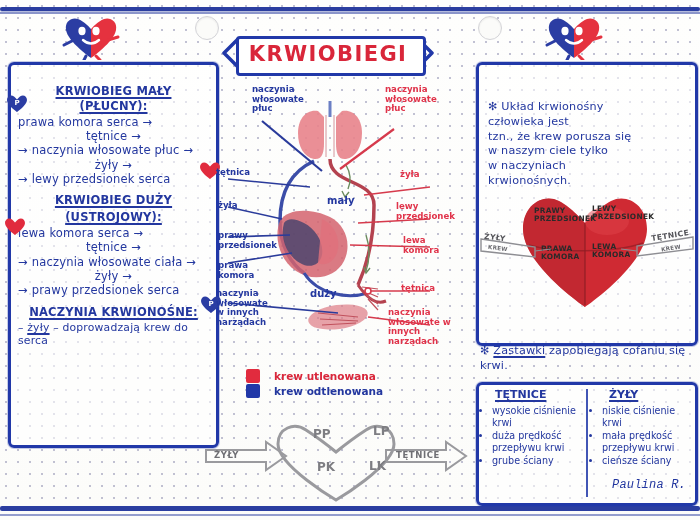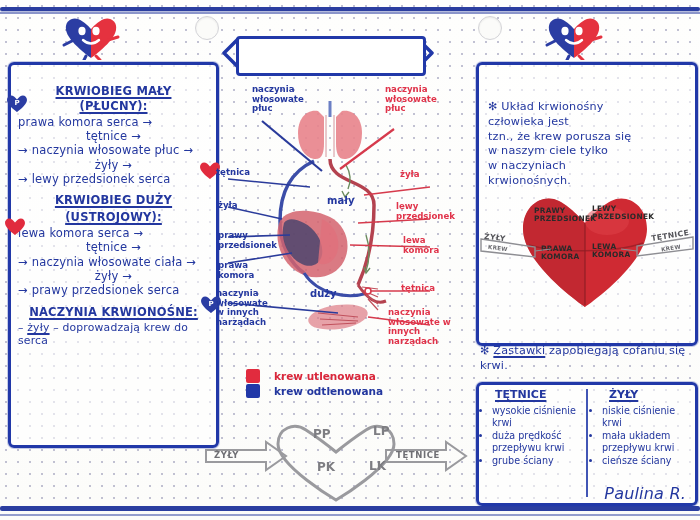--- a/index.html
+++ b/index.html
@@ -108,22 +108,22 @@
   .tbl-head{
     position:absolute;top:3px;font-size:11px;font-weight:bold;color:#23379f;
     text-decoration:underline;text-underline-offset:2px;text-decoration-thickness:2px;
   }
   .tbl-col{position:absolute;top:20px;width:98px;font-size:9.6px;line-height:1.26;color:#23379f;}
   .tbl-col li{margin:0 0 1px;}
   .tbl-col ul{margin:0;padding-left:9px;list-style:disc;}
   .tbl-div{position:absolute;left:107px;top:4px;width:2px;height:108px;background:#2138a8;opacity:.85;}
 
   #signature{
-    position:absolute;right:14px;bottom:17px;font-size:16px;
-    color:#23379f;font-style:italic;
+    position:absolute;right:14px;bottom:28px;font-size:12px;
+    color:#23379f;font-style:italic;font-family:Liberation Mono, monospace;
   }
 
   .heart-lbl{position:absolute;font-size:7.4px;font-weight:bold;color:#2a2a2a;letter-spacing:.3px;line-height:1.05;}
   .ribbon-lbl{position:absolute;font-size:7.6px;font-weight:bold;color:#55555a;letter-spacing:.4px;}
   .ribbon-sub{position:absolute;font-size:5.6px;font-weight:bold;color:#6b6b70;letter-spacing:.3px;}
 </style>
 </head>
 <body>
 
 <div id="page">
@@ -203,20 +203,21 @@
   </div>
 
   <div id="banner">
     <svg class="tail" style="left:0;" viewBox="0 0 18 34">
       <path d="M17 2 L2 17 L17 32" stroke="#2138a8" stroke-width="3.5" fill="none" stroke-linejoin="round"></path>
     </svg>
     <svg class="tail" style="right:0;" viewBox="0 0 18 34">
       <path d="M1 2 L16 17 L1 32" stroke="#2138a8" stroke-width="3.5" fill="none" stroke-linejoin="round"></path>
     </svg>
     <div class="ribbon"></div>
+    <div class="title">KRWIOBIEGI</div>
   </div>
 
   <svg style="position:absolute;left:218px;top:95px;width:230px;height:270px;" viewBox="0 0 230 270">
 
     <g>
       <path d="M100 16 C88 14 80 24 80 38 C80 52 86 62 96 64 C104 65 106 58 106 48 L106 22 Z" fill="#e8838b" opacity=".9"></path>
       <path d="M124 16 C136 14 144 24 144 38 C144 52 138 62 128 64 C120 65 118 58 118 48 L118 22 Z" fill="#e8838b" opacity=".9"></path>
       <path d="M108 20 L108 62 M116 20 L116 62" stroke="#b9505c" stroke-width="1" opacity=".6"></path>
       <path d="M112 6 L112 22" stroke="#6b7fc4" stroke-width="3"></path>
     </g>
@@ -348,21 +349,21 @@
     <div class="tbl-col" style="left:4px;">
       <ul>
         <li>wysokie ciśnienie krwi</li>
         <li>duża prędkość przepływu krwi</li>
         <li>grube ściany</li>
       </ul>
     </div>
     <div class="tbl-col" style="left:114px;">
       <ul>
         <li>niskie ciśnienie krwi</li>
-        <li>mała układem przepływu krwi</li>
+        <li>mała prędkość przepływu krwi</li>
         <li>cieńsze ściany</li>
       </ul>
     </div>
   </div>
 
   <div id="signature" class="hand">Paulina R.</div>
 
 </div>
 
 </body></html>

